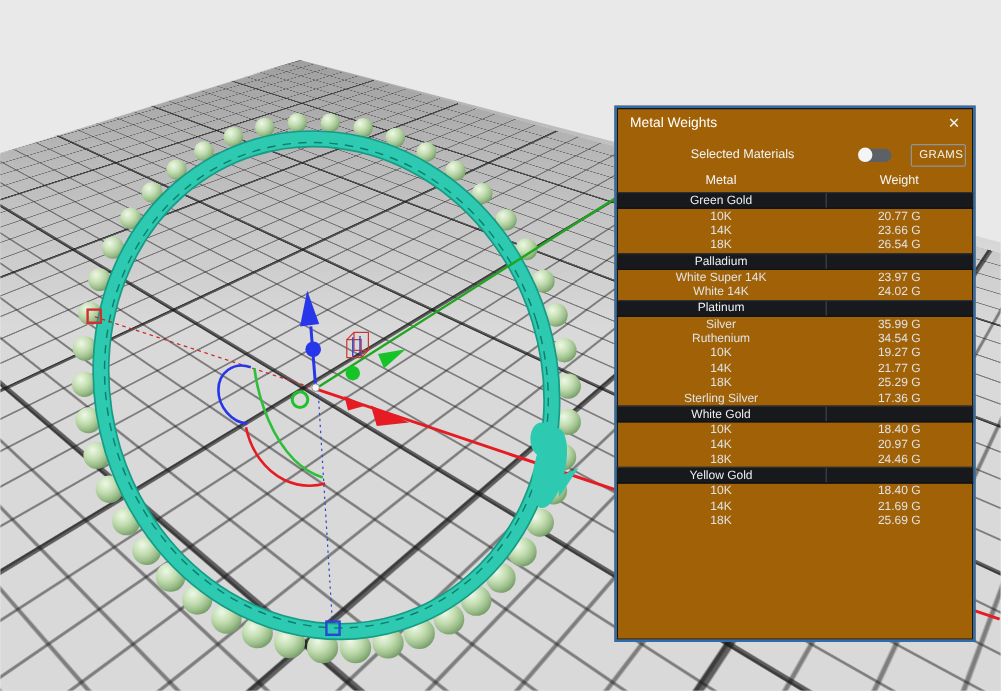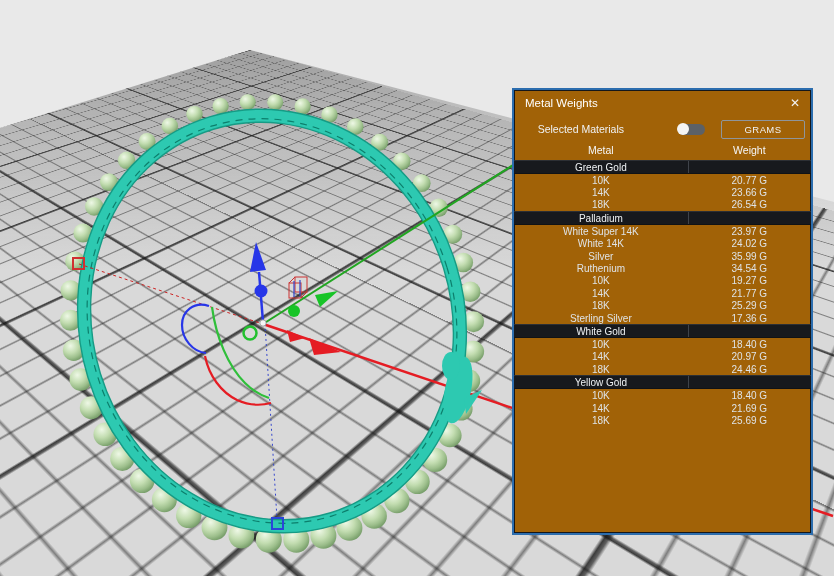--- a/index.html
+++ b/index.html
@@ -33,21 +33,21 @@
   .title-row{height:26px;display:flex;align-items:center;padding:0 11px;
     font-size:11.5px;color:#fff;}
   .title-row .sp{flex:1;}
   .close{font-size:12px;color:#f2f2f2;cursor:default;line-height:1;}
   .controls-row{height:26px;display:flex;align-items:center;justify-content:flex-end;
     padding-right:6px;font-size:10.5px;color:#f0f2f4;}
   .toggle{width:27px;height:11px;border-radius:6px;background:#5c6167;
     margin-left:54px;margin-right:16px;position:relative;flex:0 0 auto;}
   .knob{position:absolute;left:-1px;top:-1px;width:12px;height:12px;
     border-radius:50%;background:#f4f4f4;}
-  .grams{width:84px;height:19px;background:transparent;border:1px solid #8f959b;
+  .grams{width:46px;height:19px;background:transparent;border:1px solid #8f959b;
     border-radius:2px;color:#f0f2f4;font-size:9.5px;letter-spacing:.4px;
     font-family:inherit;}
   .col-heads{height:16px;display:flex;align-items:center;font-size:10.5px;color:#f5f6f8;}
   .col-heads .c1{width:58.5%;text-align:center;}
   .col-heads .c2{width:41.5%;text-align:center;}
   .mw-table{margin-top:2px;}
   .row{display:flex;align-items:center;height:12.4px;font-size:10px;color:#dfe3e6;}
   .row .c1{width:58.5%;text-align:center;}
   .row .c2{width:41.5%;text-align:center;height:100%;display:flex;
     align-items:center;justify-content:center;}
@@ -220,20 +220,24 @@
         <div class="c2"></div>
       </div>
       <div class="row data">
         <div class="c1">White Super 14K</div>
         <div class="c2">23.97 G</div>
       </div>
       <div class="row data">
         <div class="c1">White 14K</div>
         <div class="c2">24.02 G</div>
       </div>
+      <div class="row section">
+        <div class="c1">Platinum</div>
+        <div class="c2"></div>
+      </div>
       <div class="row data">
         <div class="c1">Silver</div>
         <div class="c2">35.99 G</div>
       </div>
       <div class="row data">
         <div class="c1">Ruthenium</div>
         <div class="c2">34.54 G</div>
       </div>
       <div class="row data">
         <div class="c1">10K</div>

